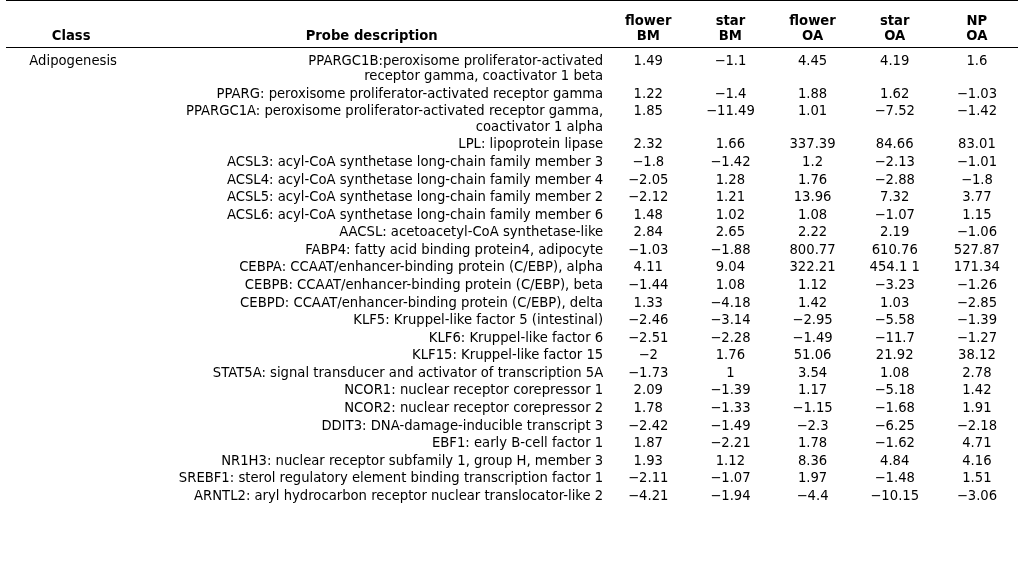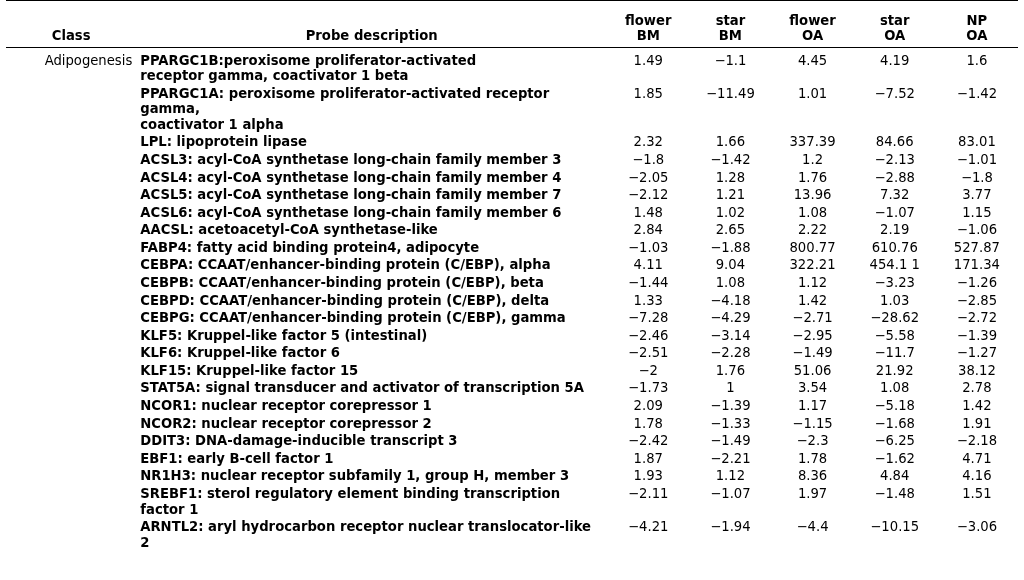--- a/index.html
+++ b/index.html
@@ -58,27 +58,26 @@
     height: 0;
     line-height: 0;
     font-size: 0;
   }
   tbody td {
     padding: 1px 4px;
     line-height: 1.18;
     vertical-align: top;
   }
   td.c-class {
-    text-align: right;
+    text-align: center;
     padding-left: 8px;
     white-space: nowrap;
   }
   td.c-probe {
-    text-align: left;
-    font-weight: bold;
+    text-align: right;
   }
   td.c-val {
     text-align: center;
     white-space: nowrap;
   }
   tbody tr.first-row td {
     padding-top: 5px;
   }
   .wrap2 { display: block; }
 </style>
@@ -138,20 +137,31 @@
           </td>
           <td class="c-val">1.49</td>
           <td class="c-val">−1.1</td>
           <td class="c-val">4.45</td>
           <td class="c-val">4.19</td>
           <td class="c-val">1.6</td>
         </tr>
         <tr>
           <td class="c-class"></td>
           <td class="c-probe">
+            <span class="wrap2">PPARG: peroxisome proliferator-activated receptor gamma</span>
+          </td>
+          <td class="c-val">1.22</td>
+          <td class="c-val">−1.4</td>
+          <td class="c-val">1.88</td>
+          <td class="c-val">1.62</td>
+          <td class="c-val">−1.03</td>
+        </tr>
+        <tr>
+          <td class="c-class"></td>
+          <td class="c-probe">
             <span class="wrap2">PPARGC1A: peroxisome proliferator-activated receptor gamma,</span>
             <span class="wrap2">coactivator 1 alpha</span>
           </td>
           <td class="c-val">1.85</td>
           <td class="c-val">−11.49</td>
           <td class="c-val">1.01</td>
           <td class="c-val">−7.52</td>
           <td class="c-val">−1.42</td>
         </tr>
         <tr>
@@ -183,21 +193,21 @@
           </td>
           <td class="c-val">−2.05</td>
           <td class="c-val">1.28</td>
           <td class="c-val">1.76</td>
           <td class="c-val">−2.88</td>
           <td class="c-val">−1.8</td>
         </tr>
         <tr>
           <td class="c-class"></td>
           <td class="c-probe">
-            <span class="wrap2">ACSL5: acyl-CoA synthetase long-chain family member 7</span>
+            <span class="wrap2">ACSL5: acyl-CoA synthetase long-chain family member 2</span>
           </td>
           <td class="c-val">−2.12</td>
           <td class="c-val">1.21</td>
           <td class="c-val">13.96</td>
           <td class="c-val">7.32</td>
           <td class="c-val">3.77</td>
         </tr>
         <tr>
           <td class="c-class"></td>
           <td class="c-probe">
@@ -260,31 +270,20 @@
           </td>
           <td class="c-val">1.33</td>
           <td class="c-val">−4.18</td>
           <td class="c-val">1.42</td>
           <td class="c-val">1.03</td>
           <td class="c-val">−2.85</td>
         </tr>
         <tr>
           <td class="c-class"></td>
           <td class="c-probe">
-            <span class="wrap2">CEBPG: CCAAT/enhancer-binding protein (C/EBP), gamma</span>
-          </td>
-          <td class="c-val">−7.28</td>
-          <td class="c-val">−4.29</td>
-          <td class="c-val">−2.71</td>
-          <td class="c-val">−28.62</td>
-          <td class="c-val">−2.72</td>
-        </tr>
-        <tr>
-          <td class="c-class"></td>
-          <td class="c-probe">
             <span class="wrap2">KLF5: Kruppel-like factor 5 (intestinal)</span>
           </td>
           <td class="c-val">−2.46</td>
           <td class="c-val">−3.14</td>
           <td class="c-val">−2.95</td>
           <td class="c-val">−5.58</td>
           <td class="c-val">−1.39</td>
         </tr>
         <tr>
           <td class="c-class"></td>

